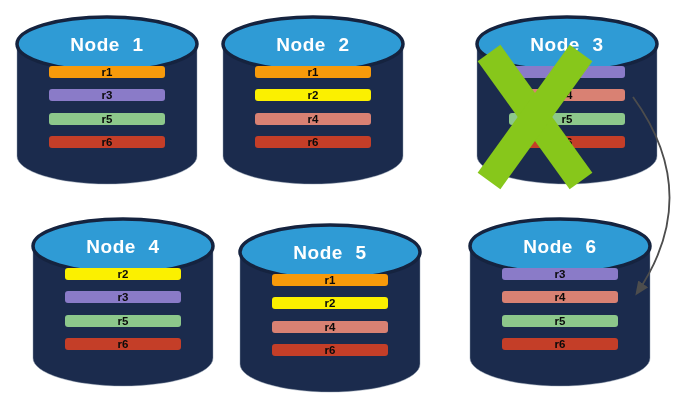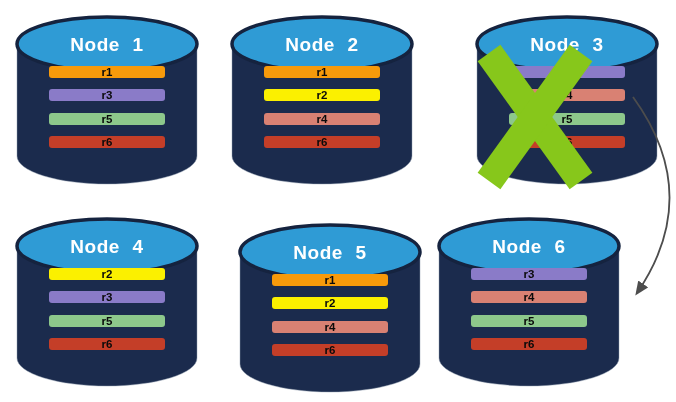--- a/index.html
+++ b/index.html
@@ -41,21 +41,21 @@
         <rect class="bar" x="37" y="81" width="116" height="12" rx="3" fill="#8A7BC8"></rect>
         <text class="bar-label" x="95" y="91">r3</text>
         <rect class="bar" x="37" y="105" width="116" height="12" rx="3" fill="#8DC88B"></rect>
         <text class="bar-label" x="95" y="115">r5</text>
         <rect class="bar" x="37" y="128" width="116" height="12" rx="3" fill="#C43E28"></rect>
         <text class="bar-label" x="95" y="138">r6</text>
       </g>
     </svg>
   </div>
 
-  <div class="node" style="left:227px;top:8px">
+  <div class="node" style="left:218px;top:8px">
     <svg width="190" height="190" viewBox="0 0 190 190">
       <path class="cyl-body" d="M5 36 L5 148 A90 28 0 0 0 185 148 L185 36 Z" fill="#1B2B4D"></path>
       <ellipse class="cyl-top" cx="95" cy="36" rx="90" ry="27" fill="#2F9BD5"></ellipse>
       <text class="node-title" x="95" y="43">Node 2</text>
       <g>
         <rect class="bar" x="37" y="58" width="116" height="12" rx="3" fill="#F79A0B"></rect>
         <text class="bar-label" x="95" y="68">r1</text>
         <rect class="bar" x="37" y="81" width="116" height="12" rx="3" fill="#FBF000"></rect>
         <text class="bar-label" x="95" y="91">r2</text>
         <rect class="bar" x="37" y="105" width="116" height="12" rx="3" fill="#D98173"></rect>
@@ -77,21 +77,21 @@
         <rect class="bar" x="37" y="81" width="116" height="12" rx="3" fill="#D98173"></rect>
         <text class="bar-label" x="95" y="91">r4</text>
         <rect class="bar" x="37" y="105" width="116" height="12" rx="3" fill="#8DC88B"></rect>
         <text class="bar-label" x="95" y="115">r5</text>
         <rect class="bar" x="37" y="128" width="116" height="12" rx="3" fill="#C43E28"></rect>
         <text class="bar-label" x="95" y="138">r6</text>
       </g>
     </svg>
   </div>
 
-  <div class="node" style="left:12px;top:210px">
+  <div class="node" style="left:28px;top:210px">
     <svg width="190" height="190" viewBox="0 0 190 190">
       <path class="cyl-body" d="M5 36 L5 148 A90 28 0 0 0 185 148 L185 36 Z" fill="#1B2B4D"></path>
       <ellipse class="cyl-top" cx="95" cy="36" rx="90" ry="27" fill="#2F9BD5"></ellipse>
       <text class="node-title" x="95" y="43">Node 4</text>
       <g>
         <rect class="bar" x="37" y="58" width="116" height="12" rx="3" fill="#FBF000"></rect>
         <text class="bar-label" x="95" y="68">r2</text>
         <rect class="bar" x="37" y="81" width="116" height="12" rx="3" fill="#8A7BC8"></rect>
         <text class="bar-label" x="95" y="91">r3</text>
         <rect class="bar" x="37" y="105" width="116" height="12" rx="3" fill="#8DC88B"></rect>
@@ -113,21 +113,21 @@
         <rect class="bar" x="37" y="81" width="116" height="12" rx="3" fill="#FBF000"></rect>
         <text class="bar-label" x="95" y="91">r2</text>
         <rect class="bar" x="37" y="105" width="116" height="12" rx="3" fill="#D98173"></rect>
         <text class="bar-label" x="95" y="115">r4</text>
         <rect class="bar" x="37" y="128" width="116" height="12" rx="3" fill="#C43E28"></rect>
         <text class="bar-label" x="95" y="138">r6</text>
       </g>
     </svg>
   </div>
 
-  <div class="node" style="left:434px;top:210px">
+  <div class="node" style="left:465px;top:210px">
     <svg width="190" height="190" viewBox="0 0 190 190">
       <path class="cyl-body" d="M5 36 L5 148 A90 28 0 0 0 185 148 L185 36 Z" fill="#1B2B4D"></path>
       <ellipse class="cyl-top" cx="95" cy="36" rx="90" ry="27" fill="#2F9BD5"></ellipse>
       <text class="node-title" x="95" y="43">Node 6</text>
       <g>
         <rect class="bar" x="37" y="58" width="116" height="12" rx="3" fill="#8A7BC8"></rect>
         <text class="bar-label" x="95" y="68">r3</text>
         <rect class="bar" x="37" y="81" width="116" height="12" rx="3" fill="#D98173"></rect>
         <text class="bar-label" x="95" y="91">r4</text>
         <rect class="bar" x="37" y="105" width="116" height="12" rx="3" fill="#8DC88B"></rect>

